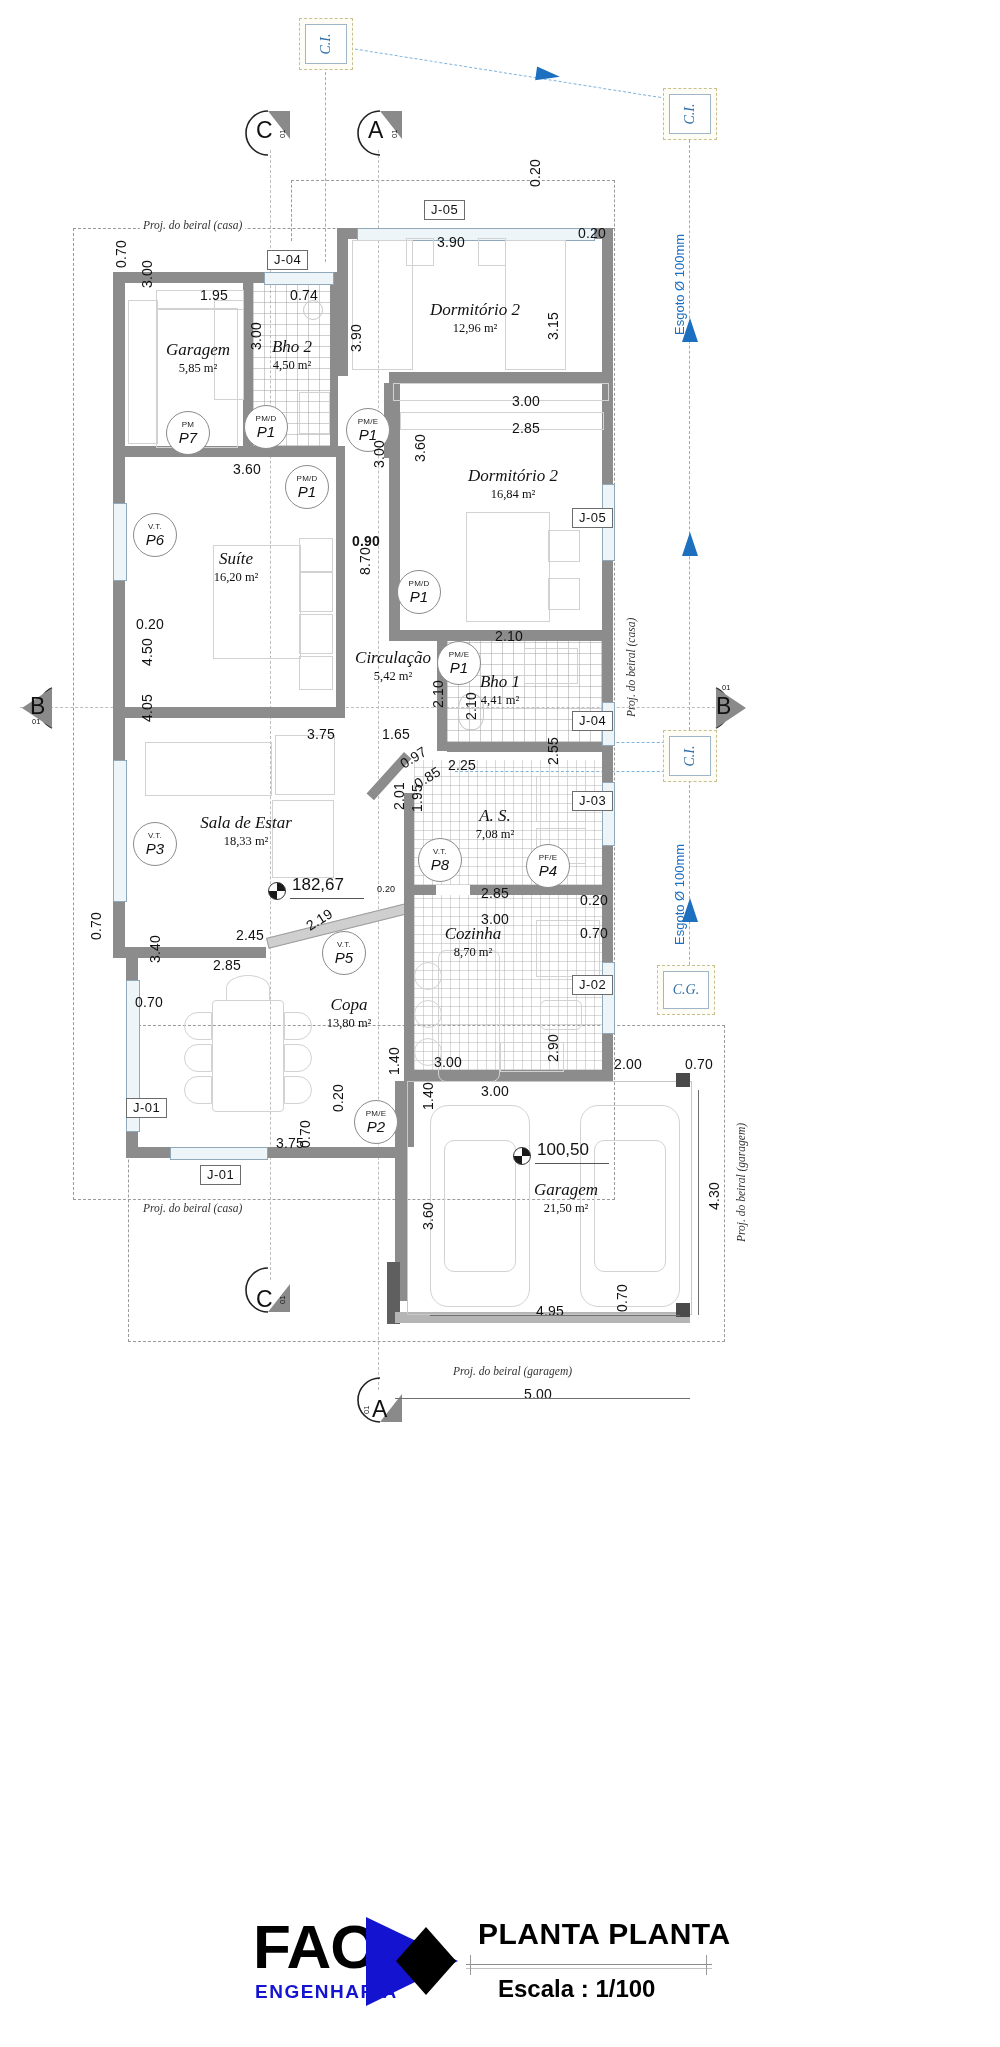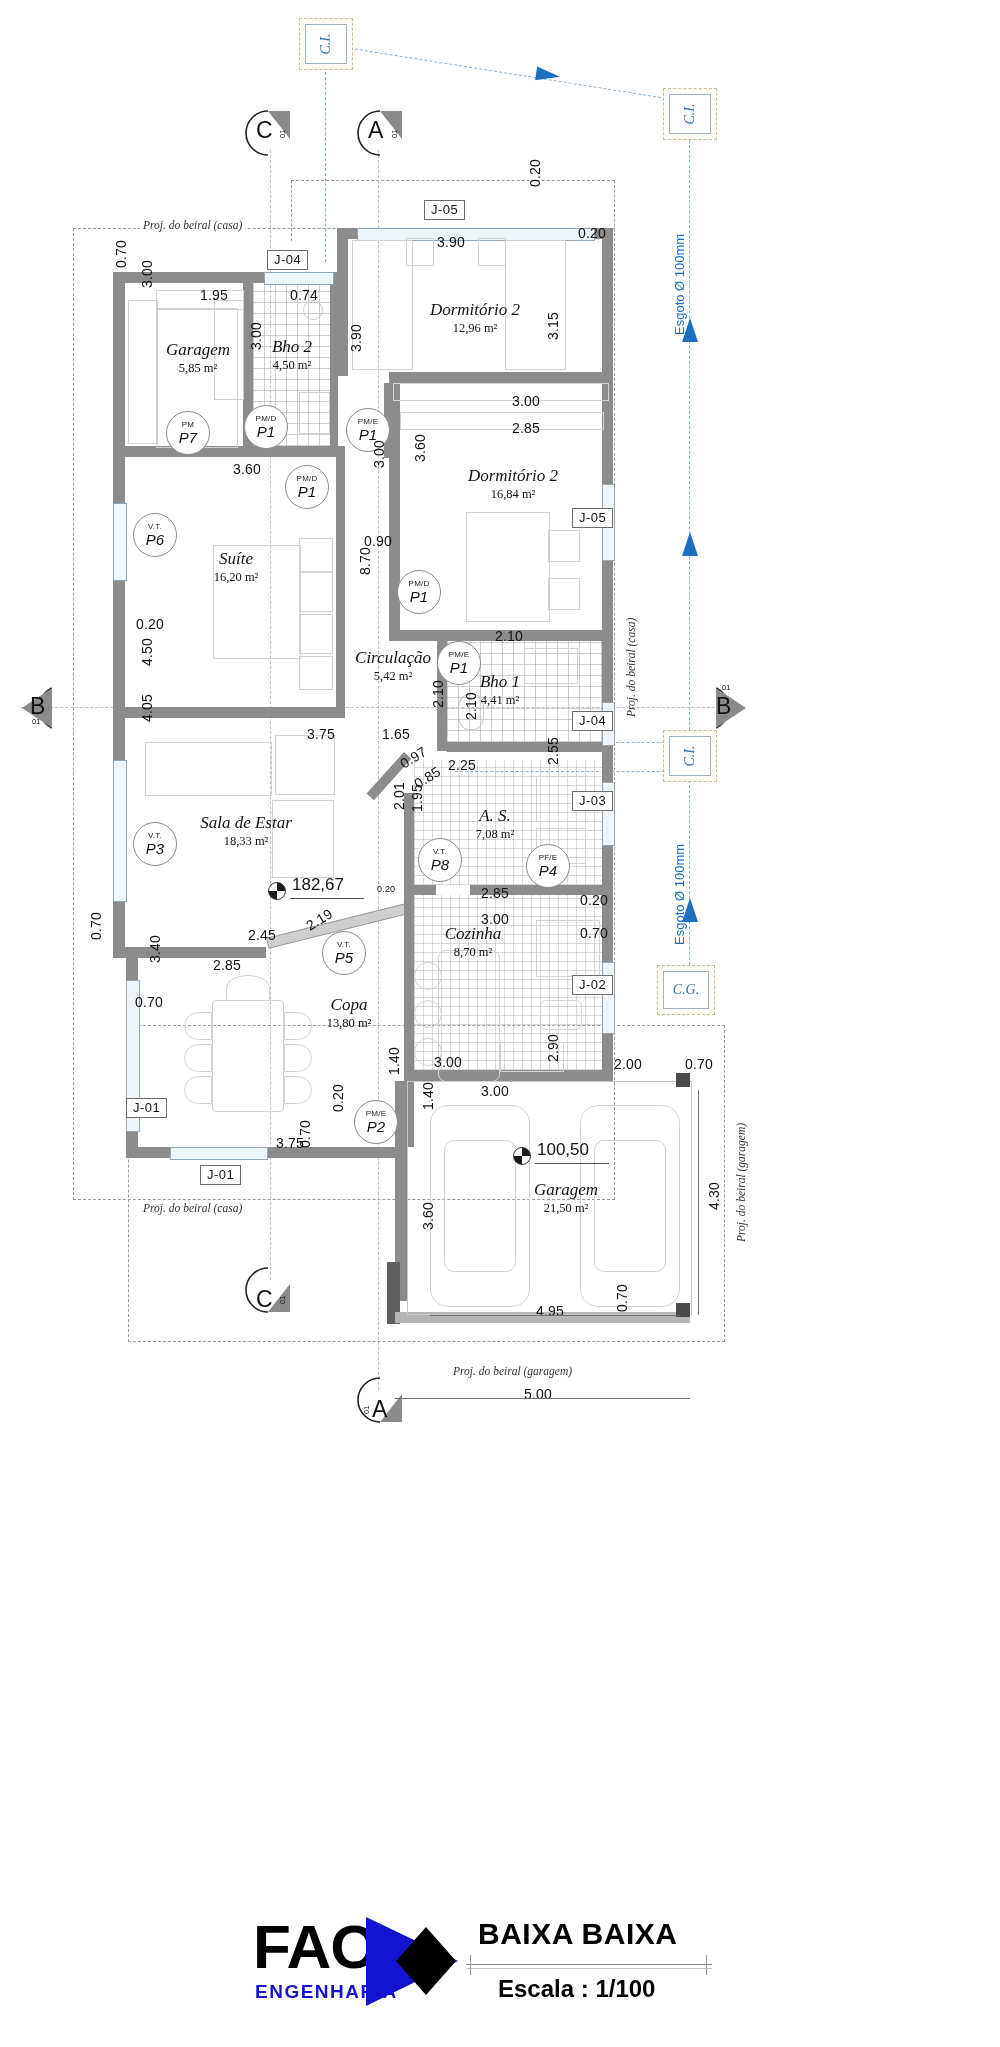--- a/index.html
+++ b/index.html
@@ -457,21 +457,21 @@
   <div class="dim" style="left:437px;top:234px;">3.90</div>
   <div class="dim vert" style="left:527px;top:187px;">0.20</div>
   <div class="dim" style="left:578px;top:225px;">0.20</div>
   <div class="dim vert" style="left:348px;top:352px;">3.90</div>
   <div class="dim vert" style="left:545px;top:340px;">3.15</div>
   <div class="dim" style="left:512px;top:393px;">3.00</div>
   <div class="dim" style="left:512px;top:420px;">2.85</div>
   <div class="dim" style="left:233px;top:461px;">3.60</div>
   <div class="dim vert" style="left:412px;top:462px;">3.60</div>
   <div class="dim vert" style="left:371px;top:468px;">3.00</div>
-  <div class="dim" style="left:364px;top:533px;">0.90</div>
+  <div class="dim" style="left:352px;top:533px;font-weight:bold;">0.90</div>
   <div class="dim vert" style="left:357px;top:575px;">8.70</div>
 
   <div class="dim" style="left:136px;top:616px;">0.20</div>
   <div class="dim vert" style="left:139px;top:666px;">4.50</div>
   <div class="dim vert" style="left:139px;top:722px;">4.05</div>
   <div class="dim" style="left:307px;top:726px;">3.75</div>
   <div class="dim" style="left:382px;top:726px;">1.65</div>
   <div class="dim vert" style="left:430px;top:708px;">2.10</div>
   <div class="dim" style="left:495px;top:628px;">2.10</div>
   <div class="dim vert" style="left:463px;top:720px;">2.10</div>
@@ -482,21 +482,21 @@
   <div class="dim vert" style="left:391px;top:810px;">2.01</div>
   <div class="dim vert" style="left:409px;top:812px;">1.95</div>
   <div class="dim xs" style="left:377px;top:884px;">0.20</div>
   <div class="dim" style="left:481px;top:885px;">2.85</div>
   <div class="dim" style="left:580px;top:892px;">0.20</div>
   <div class="dim" style="left:481px;top:911px;">3.00</div>
   <div class="dim" style="left:580px;top:925px;">0.70</div>
   <div class="dim vert" style="left:545px;top:1062px;">2.90</div>
   <div class="dim" style="left:434px;top:1054px;">3.00</div>
 
-  <div class="dim" style="left:236px;top:927px;margin-left:12px;">2.45</div>
+  <div class="dim" style="left:236px;top:927px;">2.45</div>
   <div class="dim rot45" style="left:303px;top:920px;">2.19</div>
   <div class="dim" style="left:213px;top:957px;">2.85</div>
   <div class="dim vert" style="left:147px;top:963px;">3.40</div>
   <div class="dim vert" style="left:88px;top:940px;">0.70</div>
   <div class="dim" style="left:135px;top:994px;">0.70</div>
   <div class="dim" style="left:276px;top:1135px;">3.75</div>
   <div class="dim vert" style="left:330px;top:1112px;">0.20</div>
   <div class="dim vert" style="left:297px;top:1148px;">0.70</div>
   <div class="dim vert" style="left:386px;top:1075px;">1.40</div>
   <div class="dim vert" style="left:420px;top:1110px;">1.40</div>
@@ -515,21 +515,21 @@
 
   <div class="titleblock">
     <div class="fao" style="left:253px;top:24px;">FAO</div>
     <div class="eng" style="left:255px;top:94px;">ENGENHARIA</div>
 
     <svg class="abs" style="left:358px;top:22px;" width="110" height="105" viewBox="0 0 110 105">
       <polygon points="8,8 100,52 8,97" fill="#1414d0"></polygon>
       <polygon points="38,52 68,18 98,52 68,86" fill="#000000"></polygon>
     </svg>
 
-    <div class="ptitle" style="left:478px;top:30px;">BAIXA BAIXA</div>
+    <div class="ptitle" style="left:478px;top:30px;">PLANTA PLANTA</div>
     <div class="trule" style="left:466px;top:77px;width:246px;"></div>
     <div class="trule2" style="left:466px;top:81px;width:246px;"></div>
     <div class="abs" style="left:470px;top:68px;width:1px;height:20px;background:#9a9a9a;"></div>
     <div class="abs" style="left:706px;top:68px;width:1px;height:20px;background:#9a9a9a;"></div>
     <div class="pscale" style="left:498px;top:88px;">Escala : 1/100</div>
   </div>
 
 </div>
 
 </body></html>

